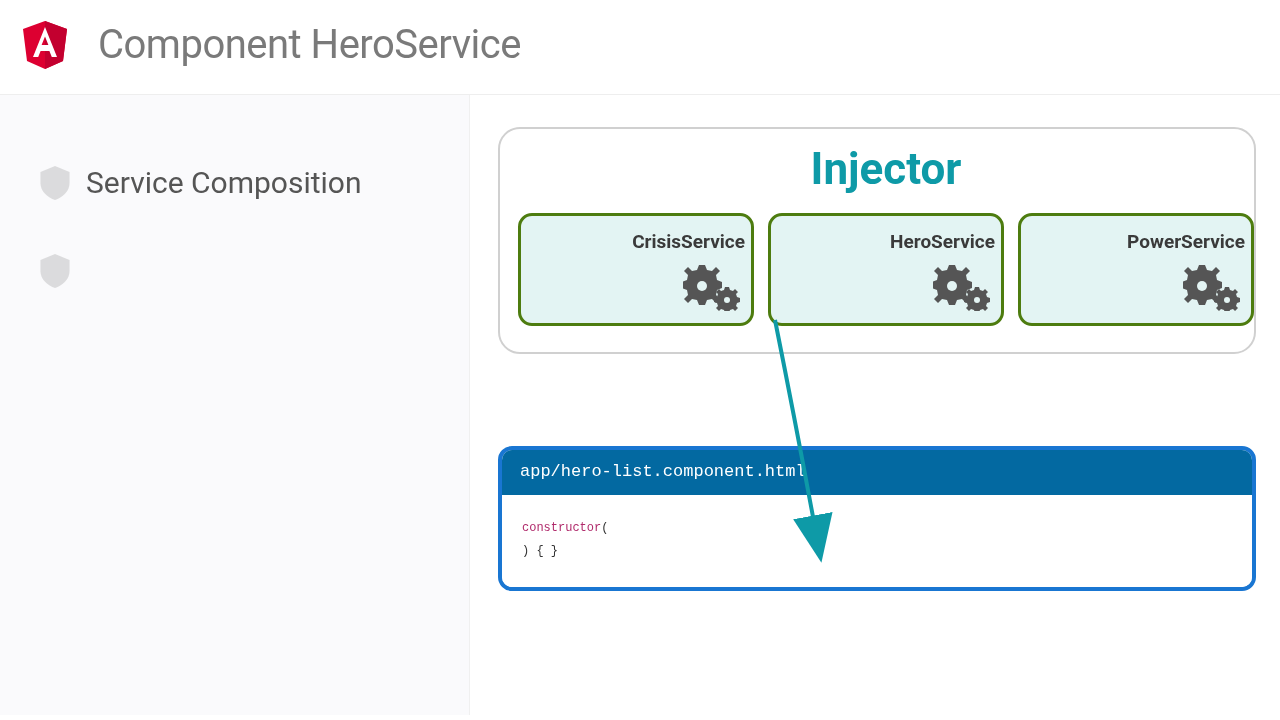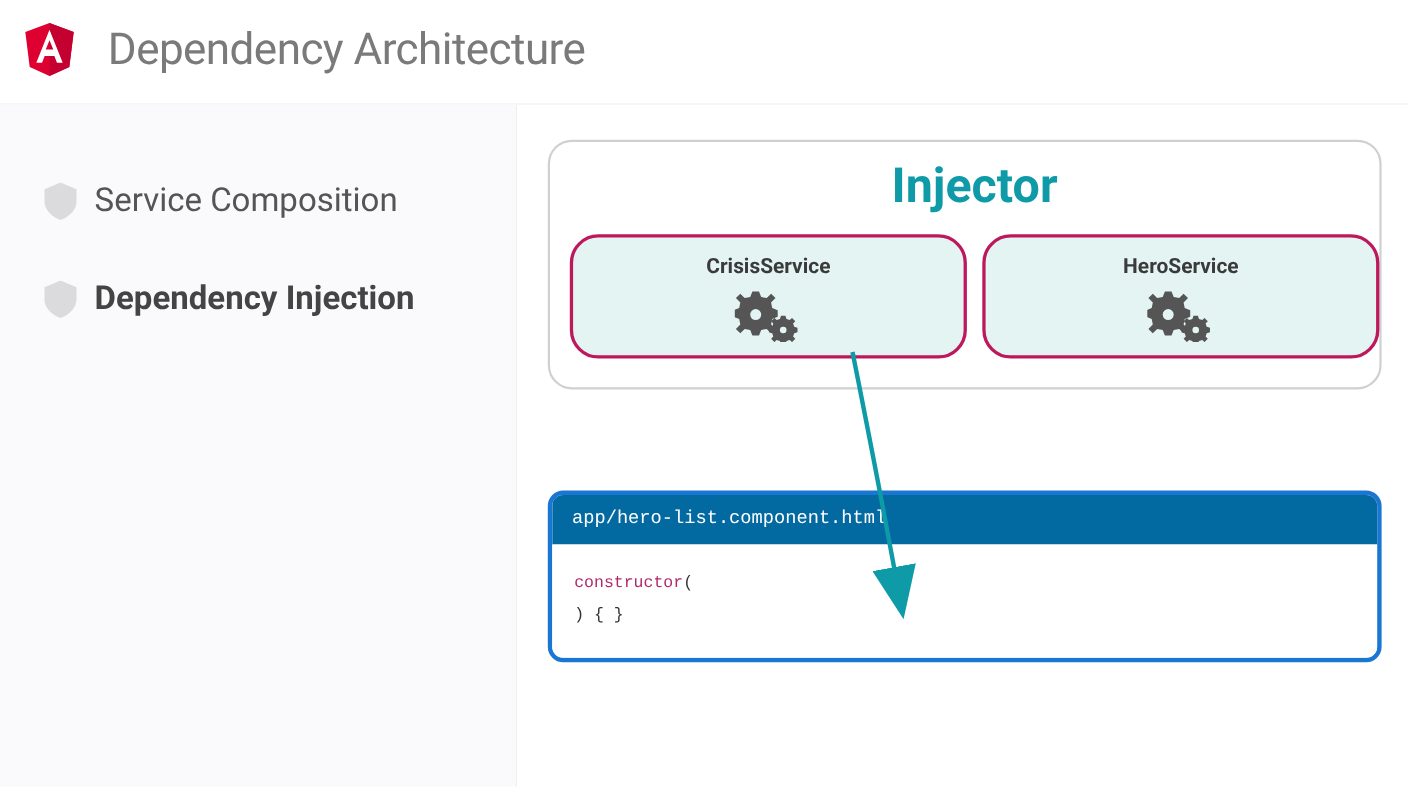--- a/index.html
+++ b/index.html
@@ -76,24 +76,24 @@
     color: #0e9aa7;
     margin-bottom: 18px;
   }
   .services-row {
     display: flex;
     gap: 14px;
   }
   .service-card {
     flex: 1;
     background: #e3f4f3;
-    border: 3px solid #be185d;
-    border-radius: 26px;
+    border: 3px solid #4d7c0f;
+    border-radius: 14px;
     padding: 14px 6px 8px 6px;
-    text-align: center;
+    text-align: right;
   }
   .service-name {
     font-size: 19px;
     font-weight: 700;
     color: #3a3a3a;
     margin-bottom: 8px;
   }
   .gears-icon {
     display: inline-block;
     width: 62px;
@@ -109,21 +109,21 @@
     background: #0369a1;
     color: #fff;
     font-family: "Courier New", monospace;
     font-size: 17px;
     padding: 12px 18px 14px 18px;
   }
   .code-body {
     background: #fff;
     padding: 22px 20px 24px 20px;
     font-family: "Courier New", monospace;
-    font-size: 15px;
+    font-size: 12px;
     color: #333;
     line-height: 1.9;
   }
   .tk-keyword { color: #b02a6b; }
   .tk-accessor { color: #a52a2a; }
   .tk-var { color: #c07b1f; }
   .arrow-svg {
     position: absolute;
     top: 0;
     left: 0;
@@ -134,36 +134,35 @@
 </style>
 </head>
 <body>
 
 <div class="header">
   <svg class="angular-logo" viewBox="0 0 250 250">
     <polygon fill="#dd0031" points="125,10 235,50 215,210 125,250 35,210 15,50"></polygon>
     <polygon fill="#c3002f" points="125,10 125,250 215,210 235,50"></polygon>
     <path fill="#fff" d="M125 40 L65 190 h26 l12-30 h44 l12 30 h26 L125 40z M125 88 l17 42 h-34 l17-42z"></path>
   </svg>
-  <h1 class="page-title">Dependency Architecture</h1>
+  <h1 class="page-title">Component HeroService</h1>
 </div>
 
 <div class="content">
   <aside class="sidebar">
     <div class="sidebar-item">
       <svg class="shield-icon" viewBox="0 0 24 28">
         <path fill="#555" d="M12 0 L24 5 V14 C24 21 18 26 12 28 C6 26 0 21 0 14 V5 Z"></path>
       </svg>
       <span class="sidebar-label">Service Composition</span>
     </div>
     <div class="sidebar-item active">
       <svg class="shield-icon" viewBox="0 0 24 28">
         <path fill="#555" d="M12 0 L24 5 V14 C24 21 18 26 12 28 C6 26 0 21 0 14 V5 Z"></path>
       </svg>
-      <span class="sidebar-label">Dependency Injection</span>
     </div>
   </aside>
 
   <main class="main">
     <div class="injector-box">
       <div class="injector-title">Injector</div>
       <div class="services-row">
         <div class="service-card">
           <div class="service-name">CrisisService</div>
           <svg class="gears-icon" viewBox="0 0 62 50">
@@ -179,20 +178,31 @@
           <div class="service-name">HeroService</div>
           <svg class="gears-icon" viewBox="0 0 62 50">
             <g fill="#555">
                 <path d="M22 4l2 5 5 1 4-4 4 4-4 4 1 5 5 2v6l-5 2-1 5 4 4-4 4-4-4-5 1-2 5h-6l-2-5-5-1-4 4-4-4 4-4-1-5-5-2v-6l5-2 1-5-4-4 4-4 4 4 5-1 2-5h6z"></path>
                 <circle cx="19" cy="25" r="5" fill="#e3f4f3"></circle>
                 <path d="M46 26l1 3 3 1 2-2 3 3-2 2 1 3 3 1v4l-3 1-1 3 2 2-3 3-2-2-3 1-1 3h-4l-1-3-3-1-2 2-3-3 2-2-1-3-3-1v-4l3-1 1-3-2-2 3-3 2 2 3-1 1-3h4z"></path>
                 <circle cx="44" cy="39" r="3" fill="#e3f4f3"></circle>
               </g>
           </svg>
         </div>
+        <div class="service-card">
+          <div class="service-name">PowerService</div>
+          <svg class="gears-icon" viewBox="0 0 62 50">
+            <g fill="#555">
+                <path d="M22 4l2 5 5 1 4-4 4 4-4 4 1 5 5 2v6l-5 2-1 5 4 4-4 4-4-4-5 1-2 5h-6l-2-5-5-1-4 4-4-4 4-4-1-5-5-2v-6l5-2 1-5-4-4 4-4 4 4 5-1 2-5h6z"></path>
+                <circle cx="19" cy="25" r="5" fill="#e3f4f3"></circle>
+                <path d="M46 26l1 3 3 1 2-2 3 3-2 2 1 3 3 1v4l-3 1-1 3 2 2-3 3-2-2-3 1-1 3h-4l-1-3-3-1-2 2-3-3 2-2-1-3-3-1v-4l3-1 1-3-2-2 3-3 2 2 3-1 1-3h4z"></path>
+                <circle cx="44" cy="39" r="3" fill="#e3f4f3"></circle>
+              </g>
+          </svg>
+        </div>
       </div>
     </div>
 
     <div class="code-box">
       <div class="code-header">app/hero-list.component.html</div>
       <div class="code-body">
         <div><span class="tk-keyword">constructor</span><span>(</span></div>
         <div>) { }</div>
       </div>
     </div>

